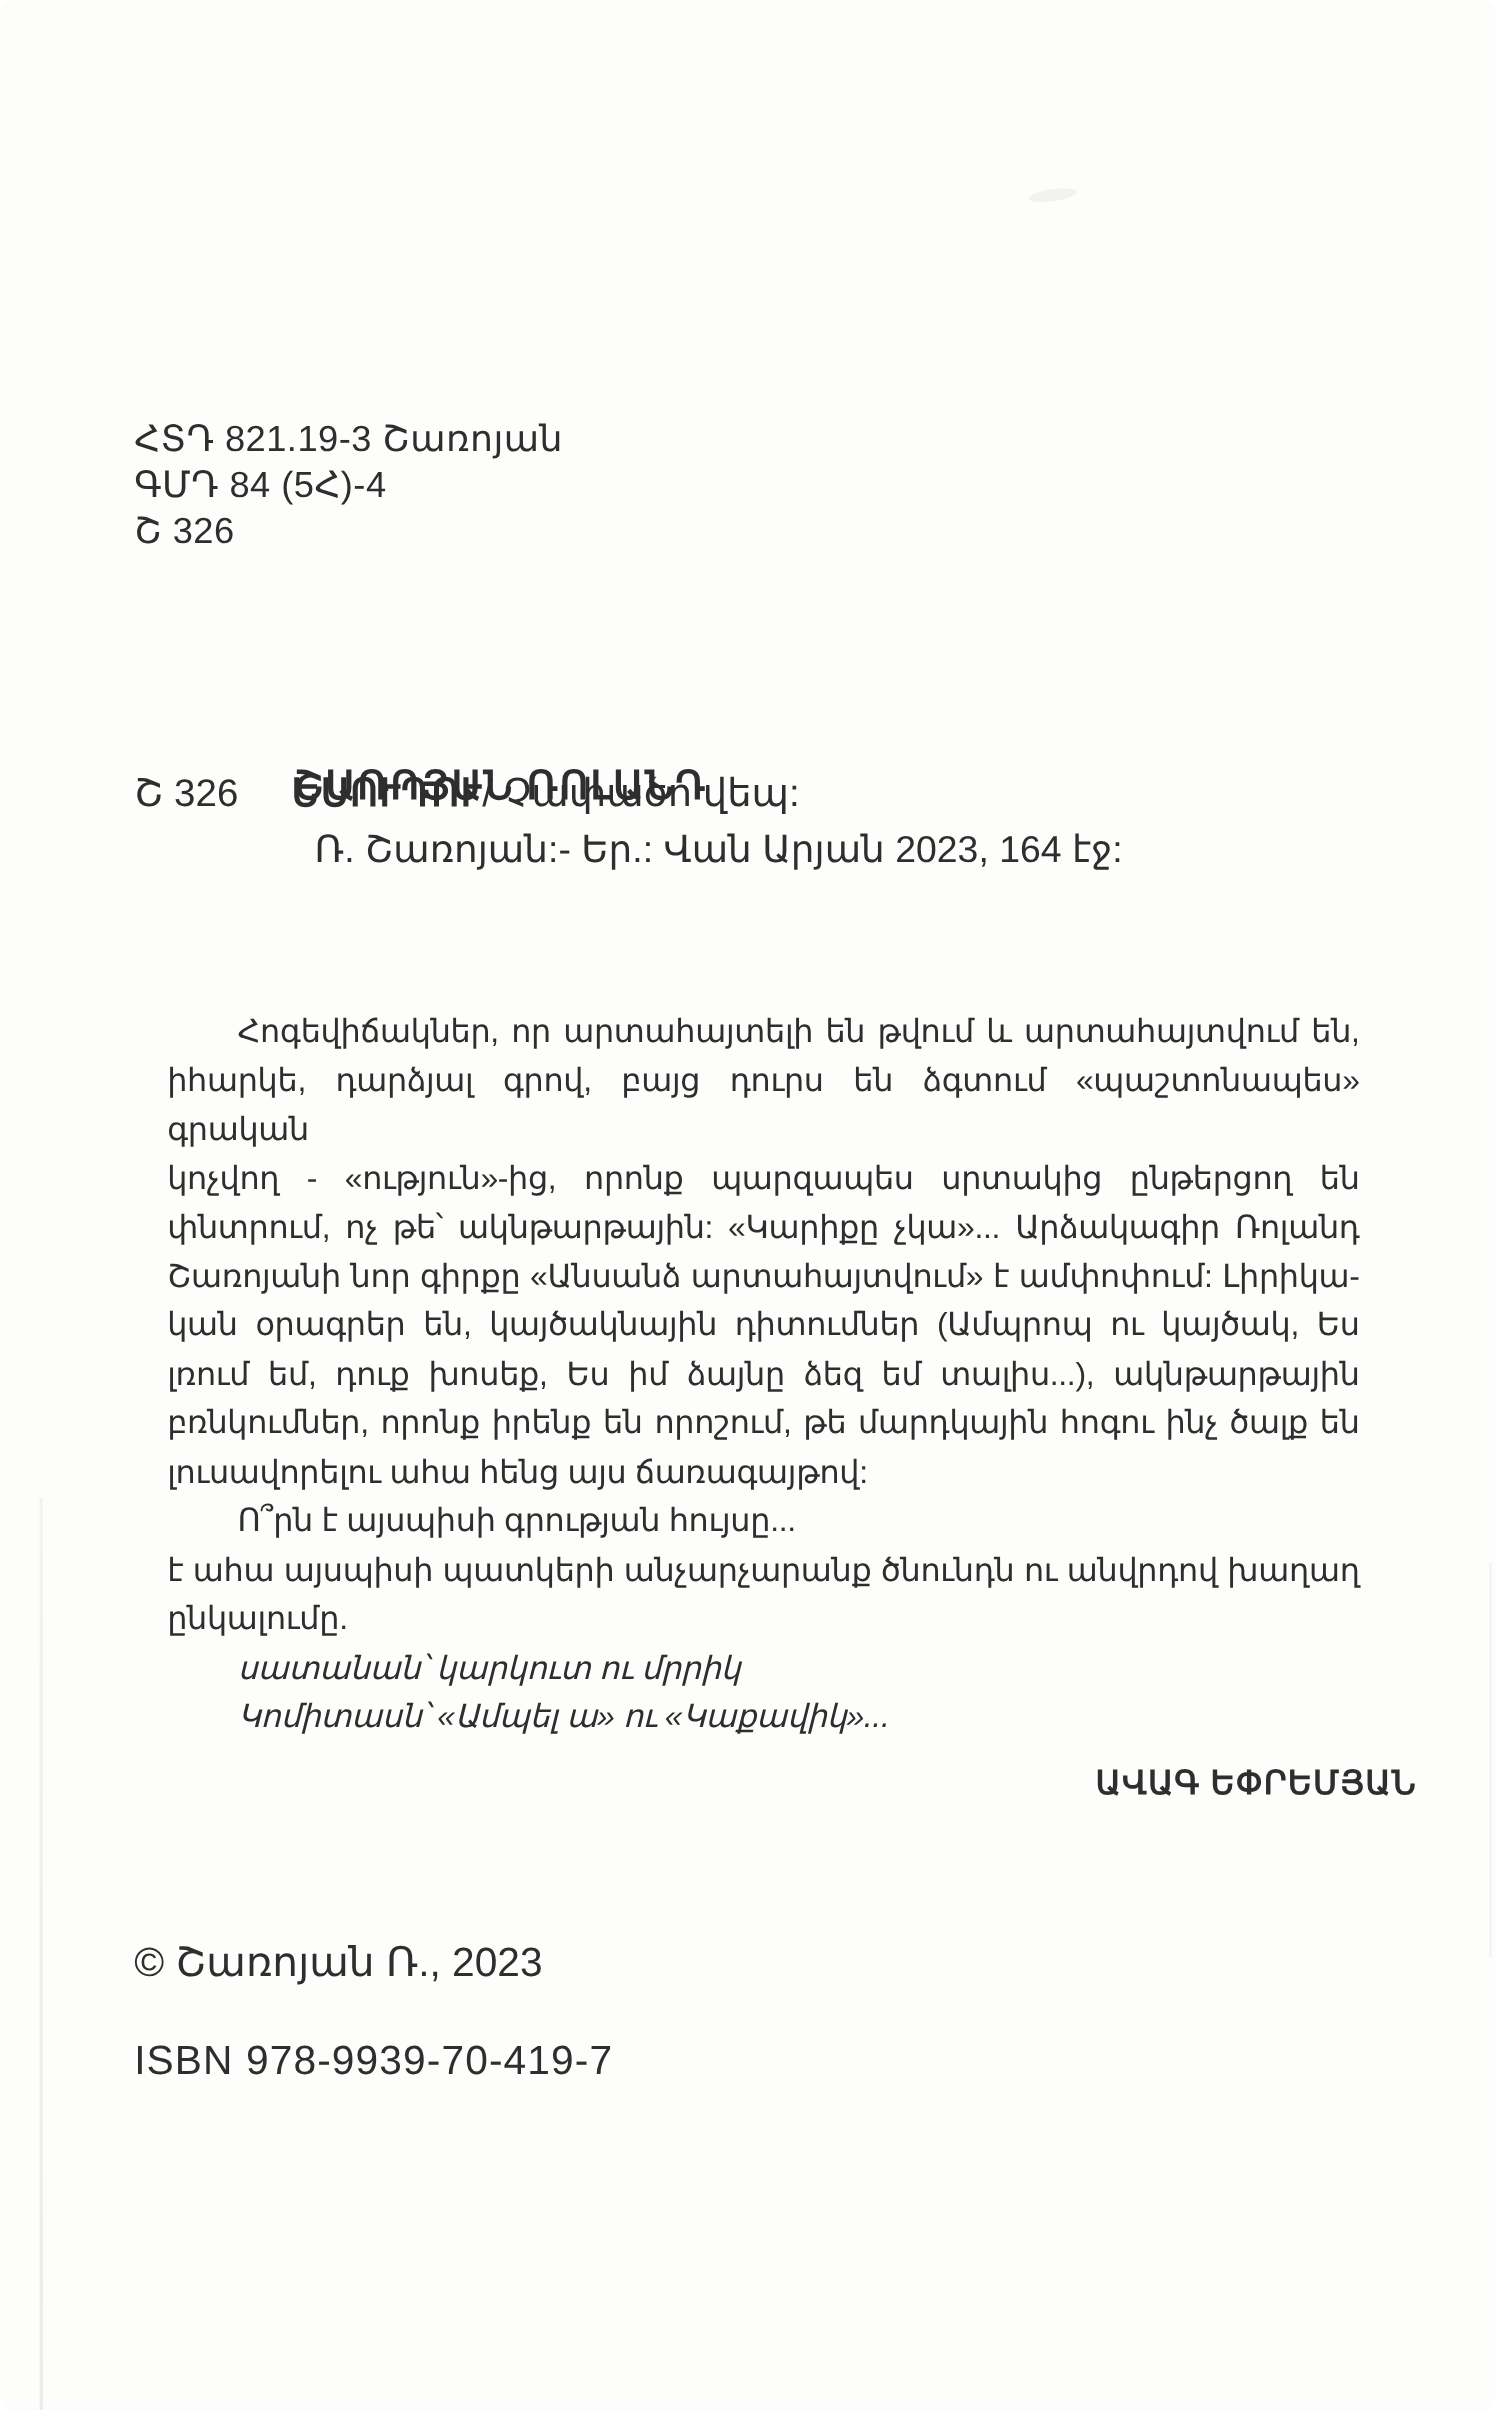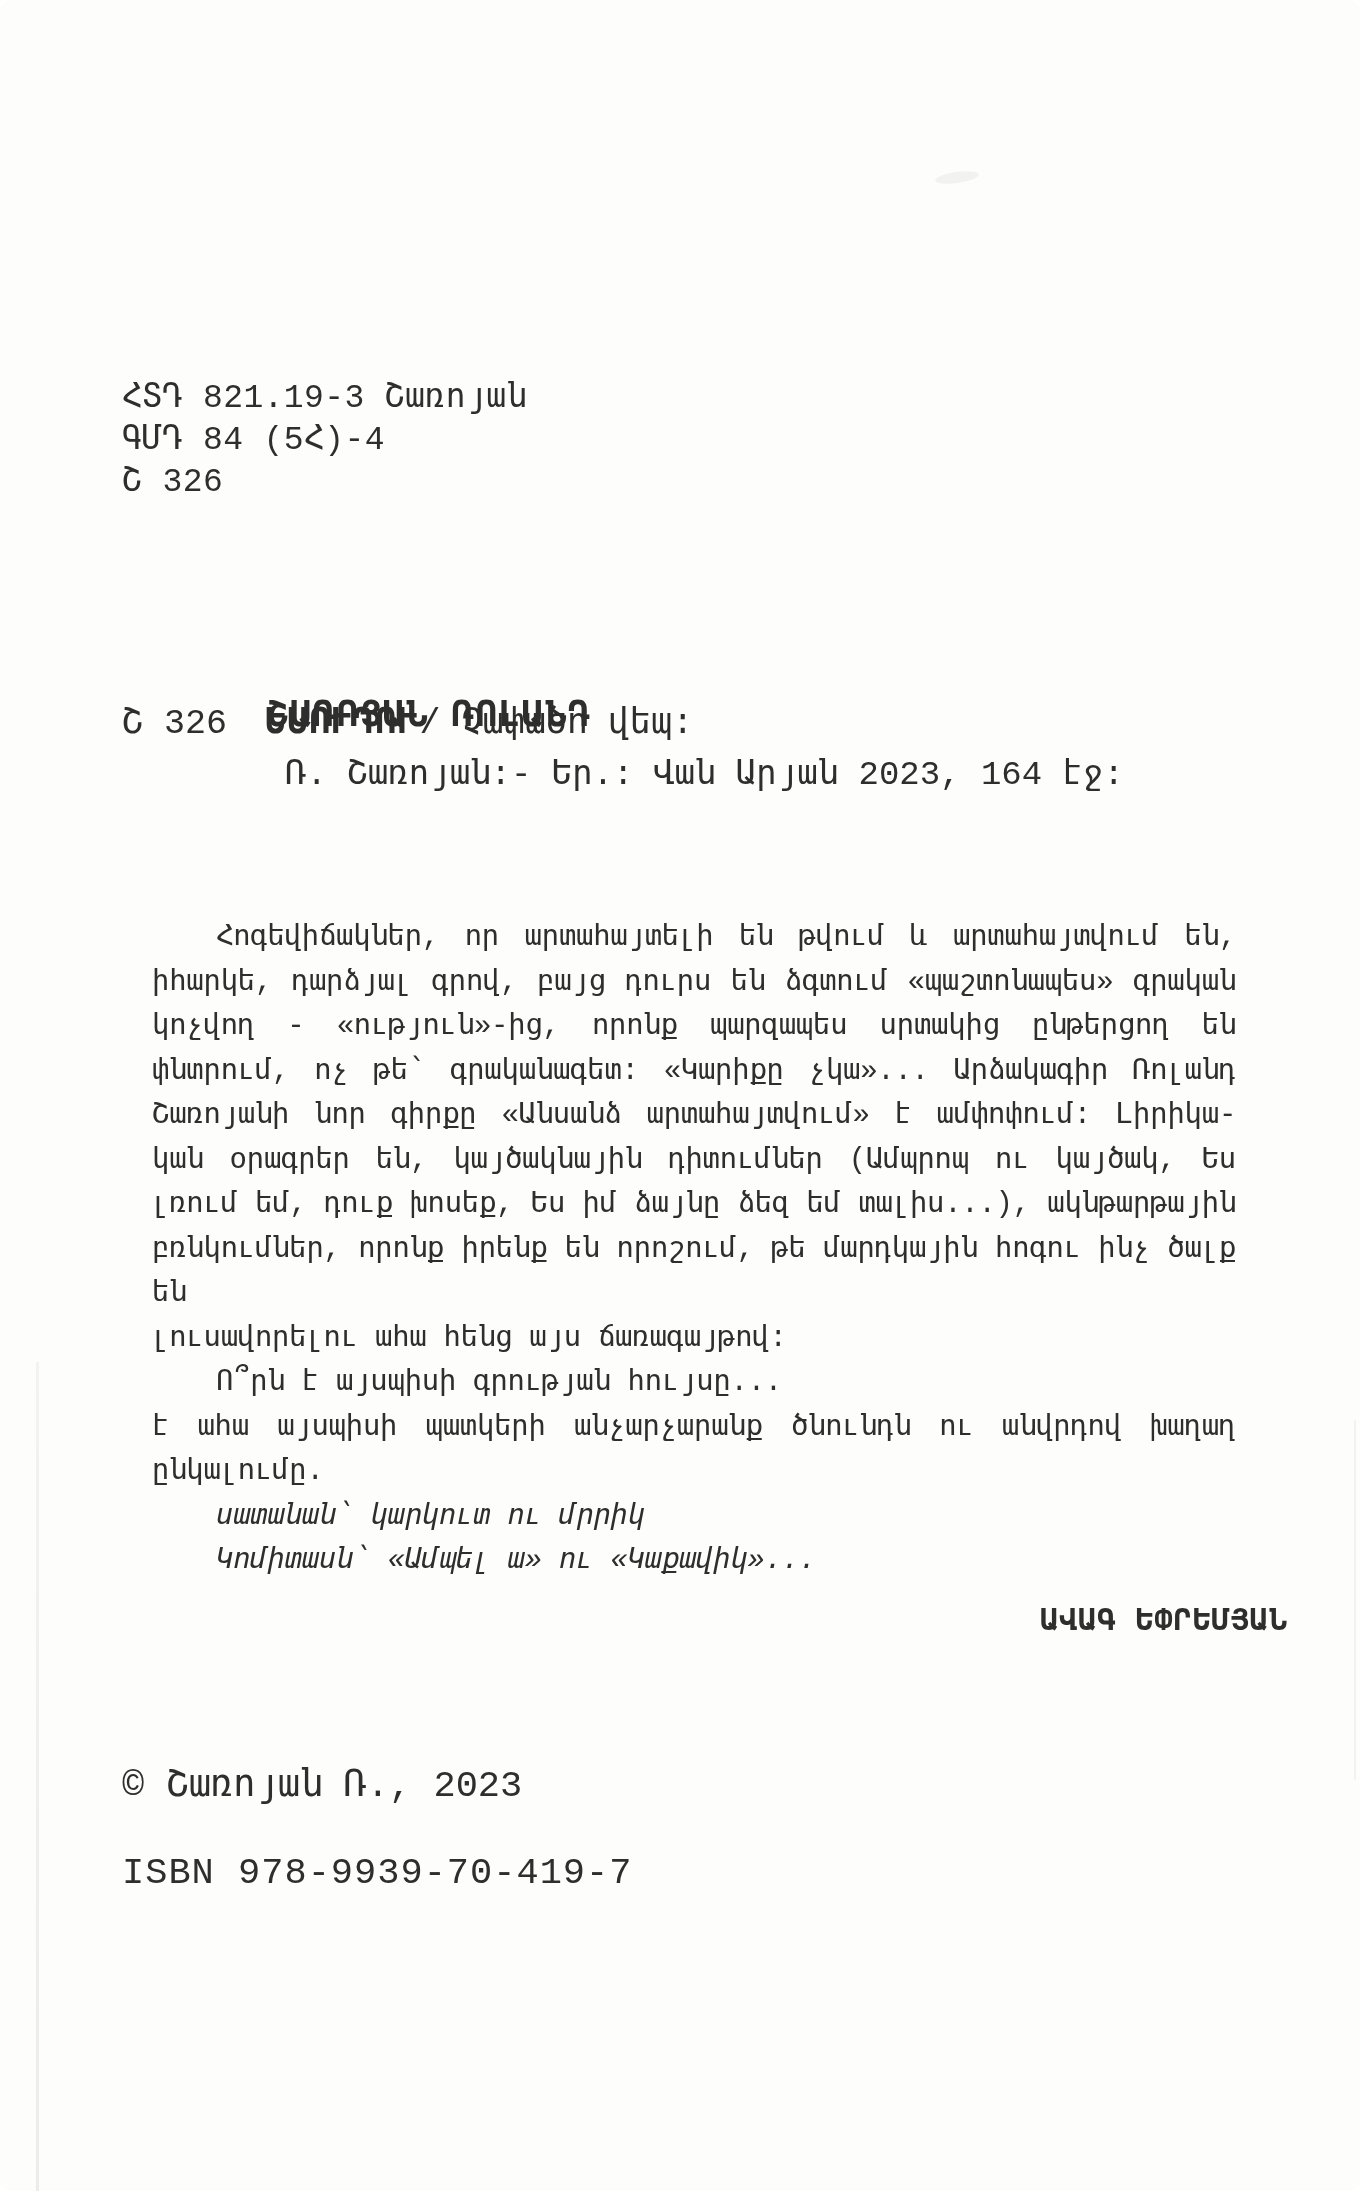--- a/index.html
+++ b/index.html
@@ -2,21 +2,21 @@
 <html><head>
 <meta charset="utf-8">
 <style>
   html, body { margin: 0; padding: 0; background: #ffffff; }
   .page {
     position: relative;
     width: 1360px;
     height: 2191px;
     background: #fdfdfb;
     color: #2e2e2e;
-    font-family: Liberation Mono, monospace;
+    font-family: Liberation Sans, sans-serif;
     overflow: hidden;
     border-radius: 12px;
   }
 
   
   .catalog {
     position: absolute;
     left: 122px;
     top: 378px;
     font-size: 33px;
@@ -134,21 +134,21 @@
   <div class="title-row">
     <span class="index">Շ 326</span><span class="book-title">ԵՍՈՒԴՈՒ</span><span>/ Չափածո վեպ:</span>
   </div>
 
   <div class="imprint">Ռ. Շառոյան:- Եր.: Վան Արյան 2023, 164 էջ:</div>
 
   <div class="annotation">
     <div class="tline ind">Հոգեվիճակներ, որ արտահայտելի են թվում և արտահայտվում են,</div>
     <div class="tline">իհարկե, դարձյալ գրով, բայց դուրս են ձգտում «պաշտոնապես» գրական</div>
     <div class="tline">կոչվող - «ություն»-ից, որոնք պարզապես սրտակից ընթերցող են</div>
-    <div class="tline">փնտրում, ոչ թե՝ գրականագետ: «Կարիքը չկա»... Արձակագիր Ռոլանդ</div>
+    <div class="tline">փնտրում, ոչ թե՝ ակնթարթային: «Կարիքը չկա»... Արձակագիր Ռոլանդ</div>
     <div class="tline">Շառոյանի նոր գիրքը «Անսանձ արտահայտվում» է ամփոփում: Լիրիկա-</div>
     <div class="tline">կան օրագրեր են, կայծակնային դիտումներ (Ամպրոպ ու կայծակ, Ես</div>
     <div class="tline">լռում եմ, դուք խոսեք, Ես իմ ձայնը ձեզ եմ տալիս...), ակնթարթային</div>
     <div class="tline">բռնկումներ, որոնք իրենք են որոշում, թե մարդկային հոգու ինչ ծալք են</div>
     <div class="tline end">լուսավորելու ահա հենց այս ճառագայթով:</div>
 
     <div class="plain" style="text-indent:64px">Ո՞րն է այսպիսի գրության հույսը...</div>
 
     <div class="tline">է ահա այսպիսի պատկերի անչարչարանք ծնունդն ու անվրդով խաղաղ</div>
     <div class="tline end">ընկալումը.</div>

